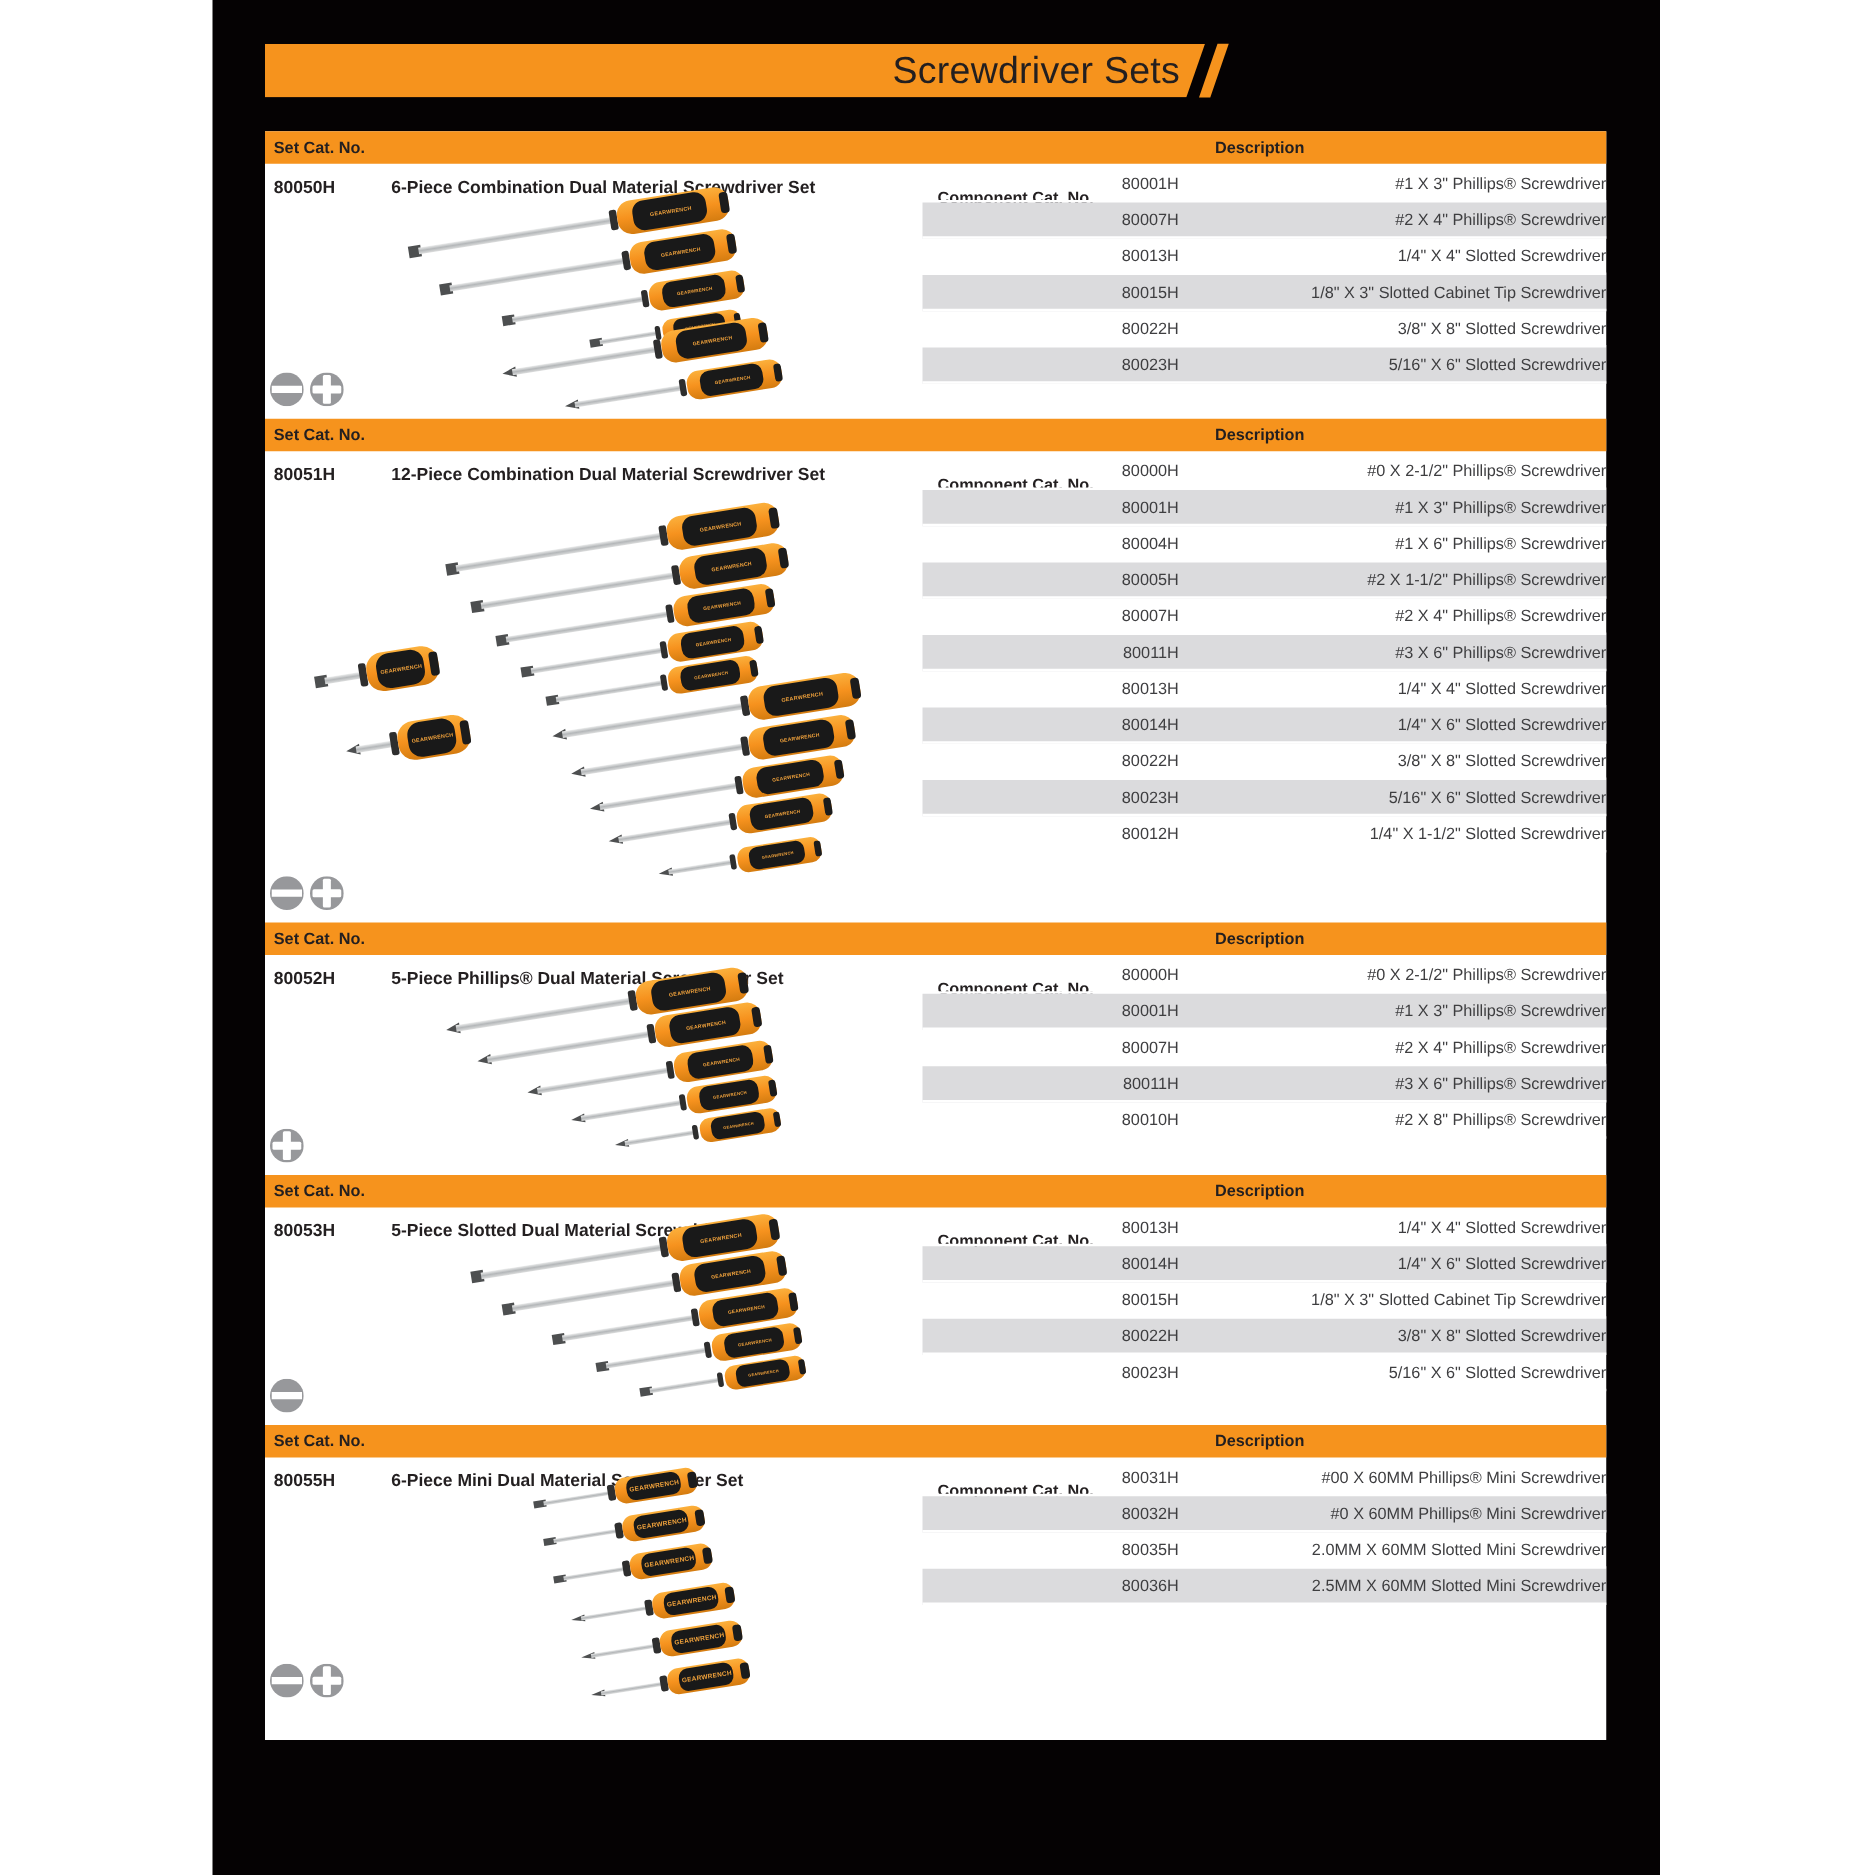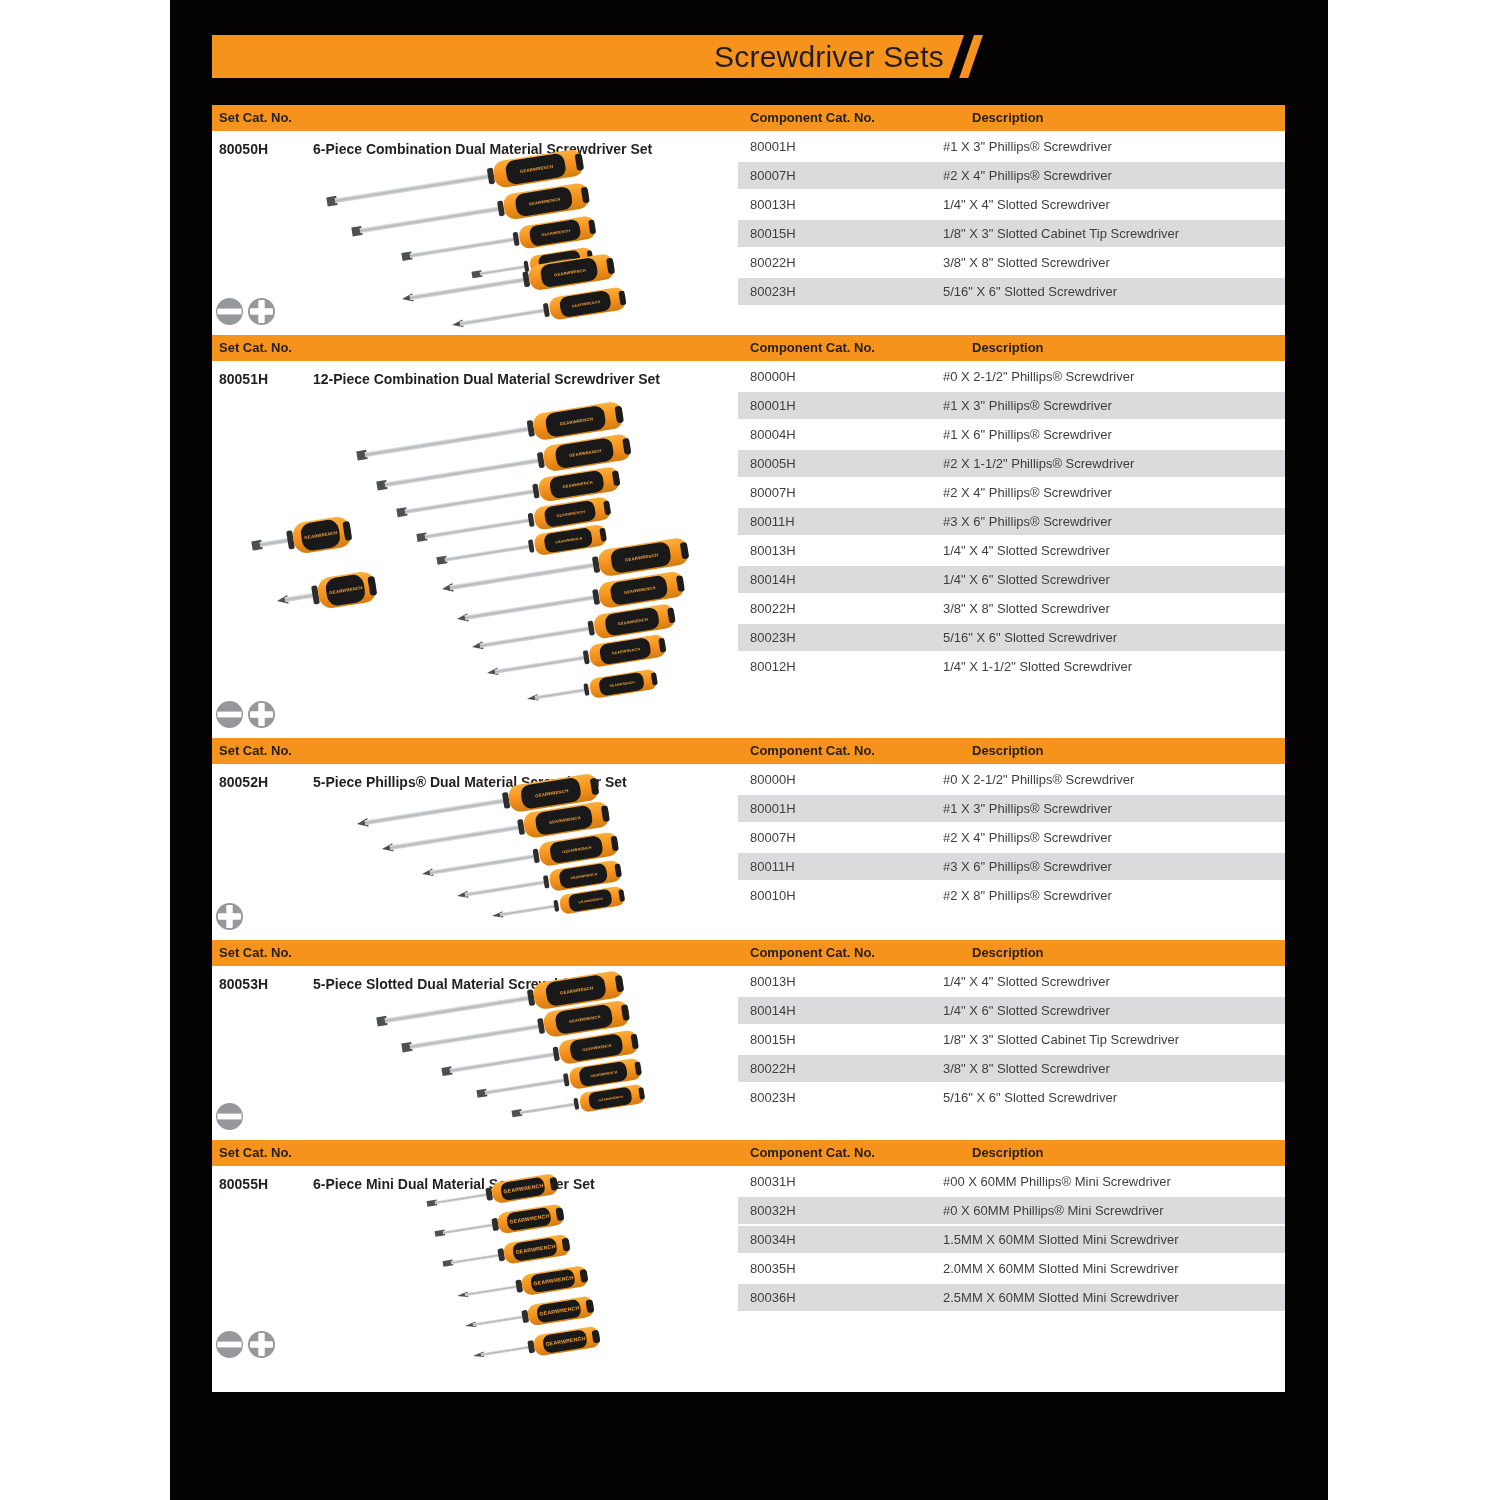--- a/index.html
+++ b/index.html
@@ -8,25 +8,25 @@
   #frame{position:absolute;left:170px;top:0;width:1158px;height:1500px;background:#050203;}
   
   #titlebar{position:absolute;left:212px;top:35px;width:752px;height:43px;background:#F6931D;
     clip-path:polygon(0 0,100% 0,calc(100% - 15px) 100%,0 100%);
     display:flex;align-items:center;justify-content:flex-end;padding-right:20px;box-sizing:border-box;}
   #titlebar span{font-size:30px;font-weight:normal;color:#231F20;letter-spacing:.2px;}
   #title-stripe{position:absolute;left:974px;top:35px;width:9px;height:43px;background:#F6931D;
     transform:skewX(-19deg);transform-origin:top left;}
   
   #page{position:absolute;left:212px;top:105px;width:1073px;height:1287px;background:#ffffff;}
-  .sec{position:relative;width:100%;}
+  .sec{position:relative;width:100%;text-align:right;}
   .sec-header{position:relative;height:26px;background:#F6931D;}
   .sec-header span{position:absolute;top:0;line-height:26px;font-size:13px;font-weight:bold;color:#231F20;}
   .h-set{left:7px;}
-  .h-comp{left:538px;}
+  .h-comp{left:538px;margin-top:40px;}
   .h-desc{left:760px;}
   .sec-body{position:relative;width:100%;}
   .set-no{position:absolute;left:7px;top:10px;font-size:14px;font-weight:bold;color:#231F20;}
   .set-desc{position:absolute;left:101px;top:10px;font-size:14px;font-weight:bold;color:#231F20;}
   .comp-table{position:absolute;left:526px;top:2px;width:547px;}
   .crow{display:flex;height:29px;box-sizing:border-box;border-bottom:2px solid #ffffff;align-items:center;}
   .crow.alt{background:#DBDBDD;}
   .c-no{width:205px;padding-left:12px;box-sizing:border-box;font-size:13px;color:#3E3E40;}
   .c-desc{flex:1;font-size:13px;color:#3E3E40;}
   .tip-icons{position:absolute;left:4px;bottom:10px;display:flex;gap:5px;}
@@ -528,24 +528,20 @@
       <span class="set-desc">6-Piece Mini Dual Material Screwdriver Set</span>
       <div class="comp-table">
             <div class="crow">
               <span class="c-no">80031H</span>
               <span class="c-desc">#00 X 60MM Phillips® Mini Screwdriver</span>
             </div>
             <div class="crow alt">
               <span class="c-no">80032H</span>
               <span class="c-desc">#0 X 60MM Phillips® Mini Screwdriver</span>
             </div>
-            <div class="crow alt">
-              <span class="c-no">80034H</span>
-              <span class="c-desc">1.5MM X 60MM Slotted Mini Screwdriver</span>
-            </div>
             <div class="crow">
               <span class="c-no">80035H</span>
               <span class="c-desc">2.0MM X 60MM Slotted Mini Screwdriver</span>
             </div>
             <div class="crow alt">
               <span class="c-no">80036H</span>
               <span class="c-desc">2.5MM X 60MM Slotted Mini Screwdriver</span>
             </div>
           </div>
       <div class="tip-icons">

